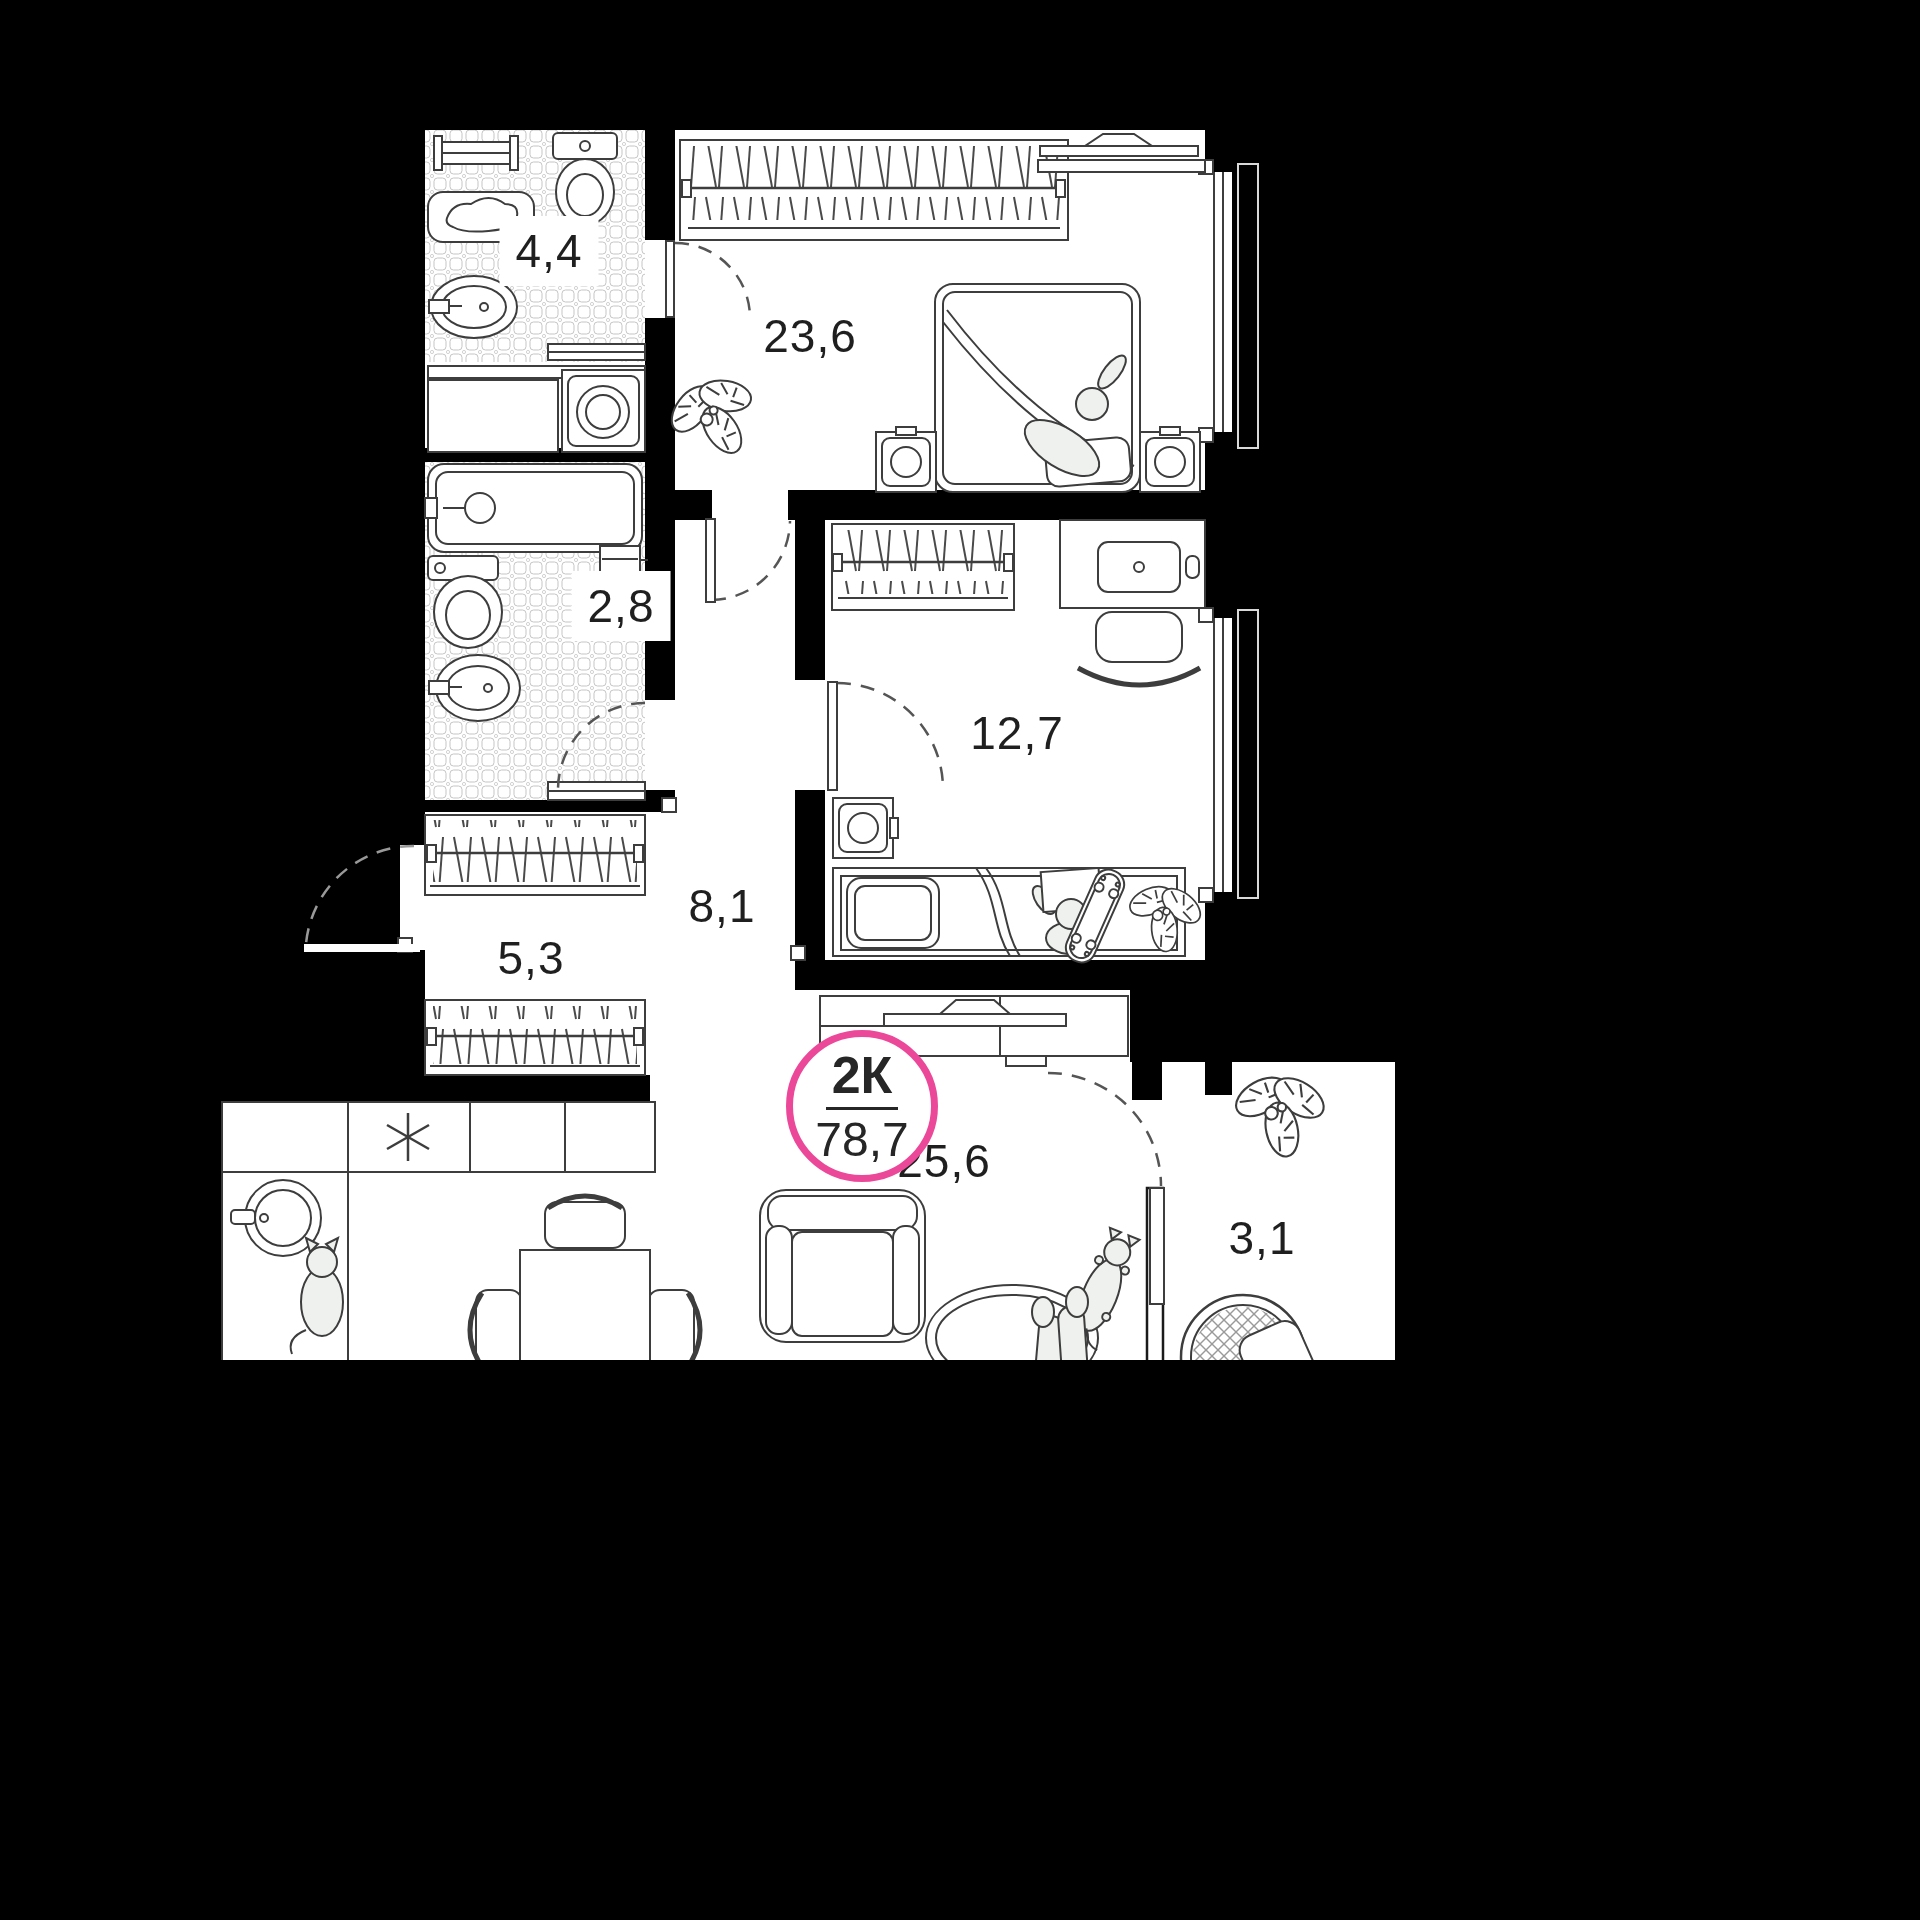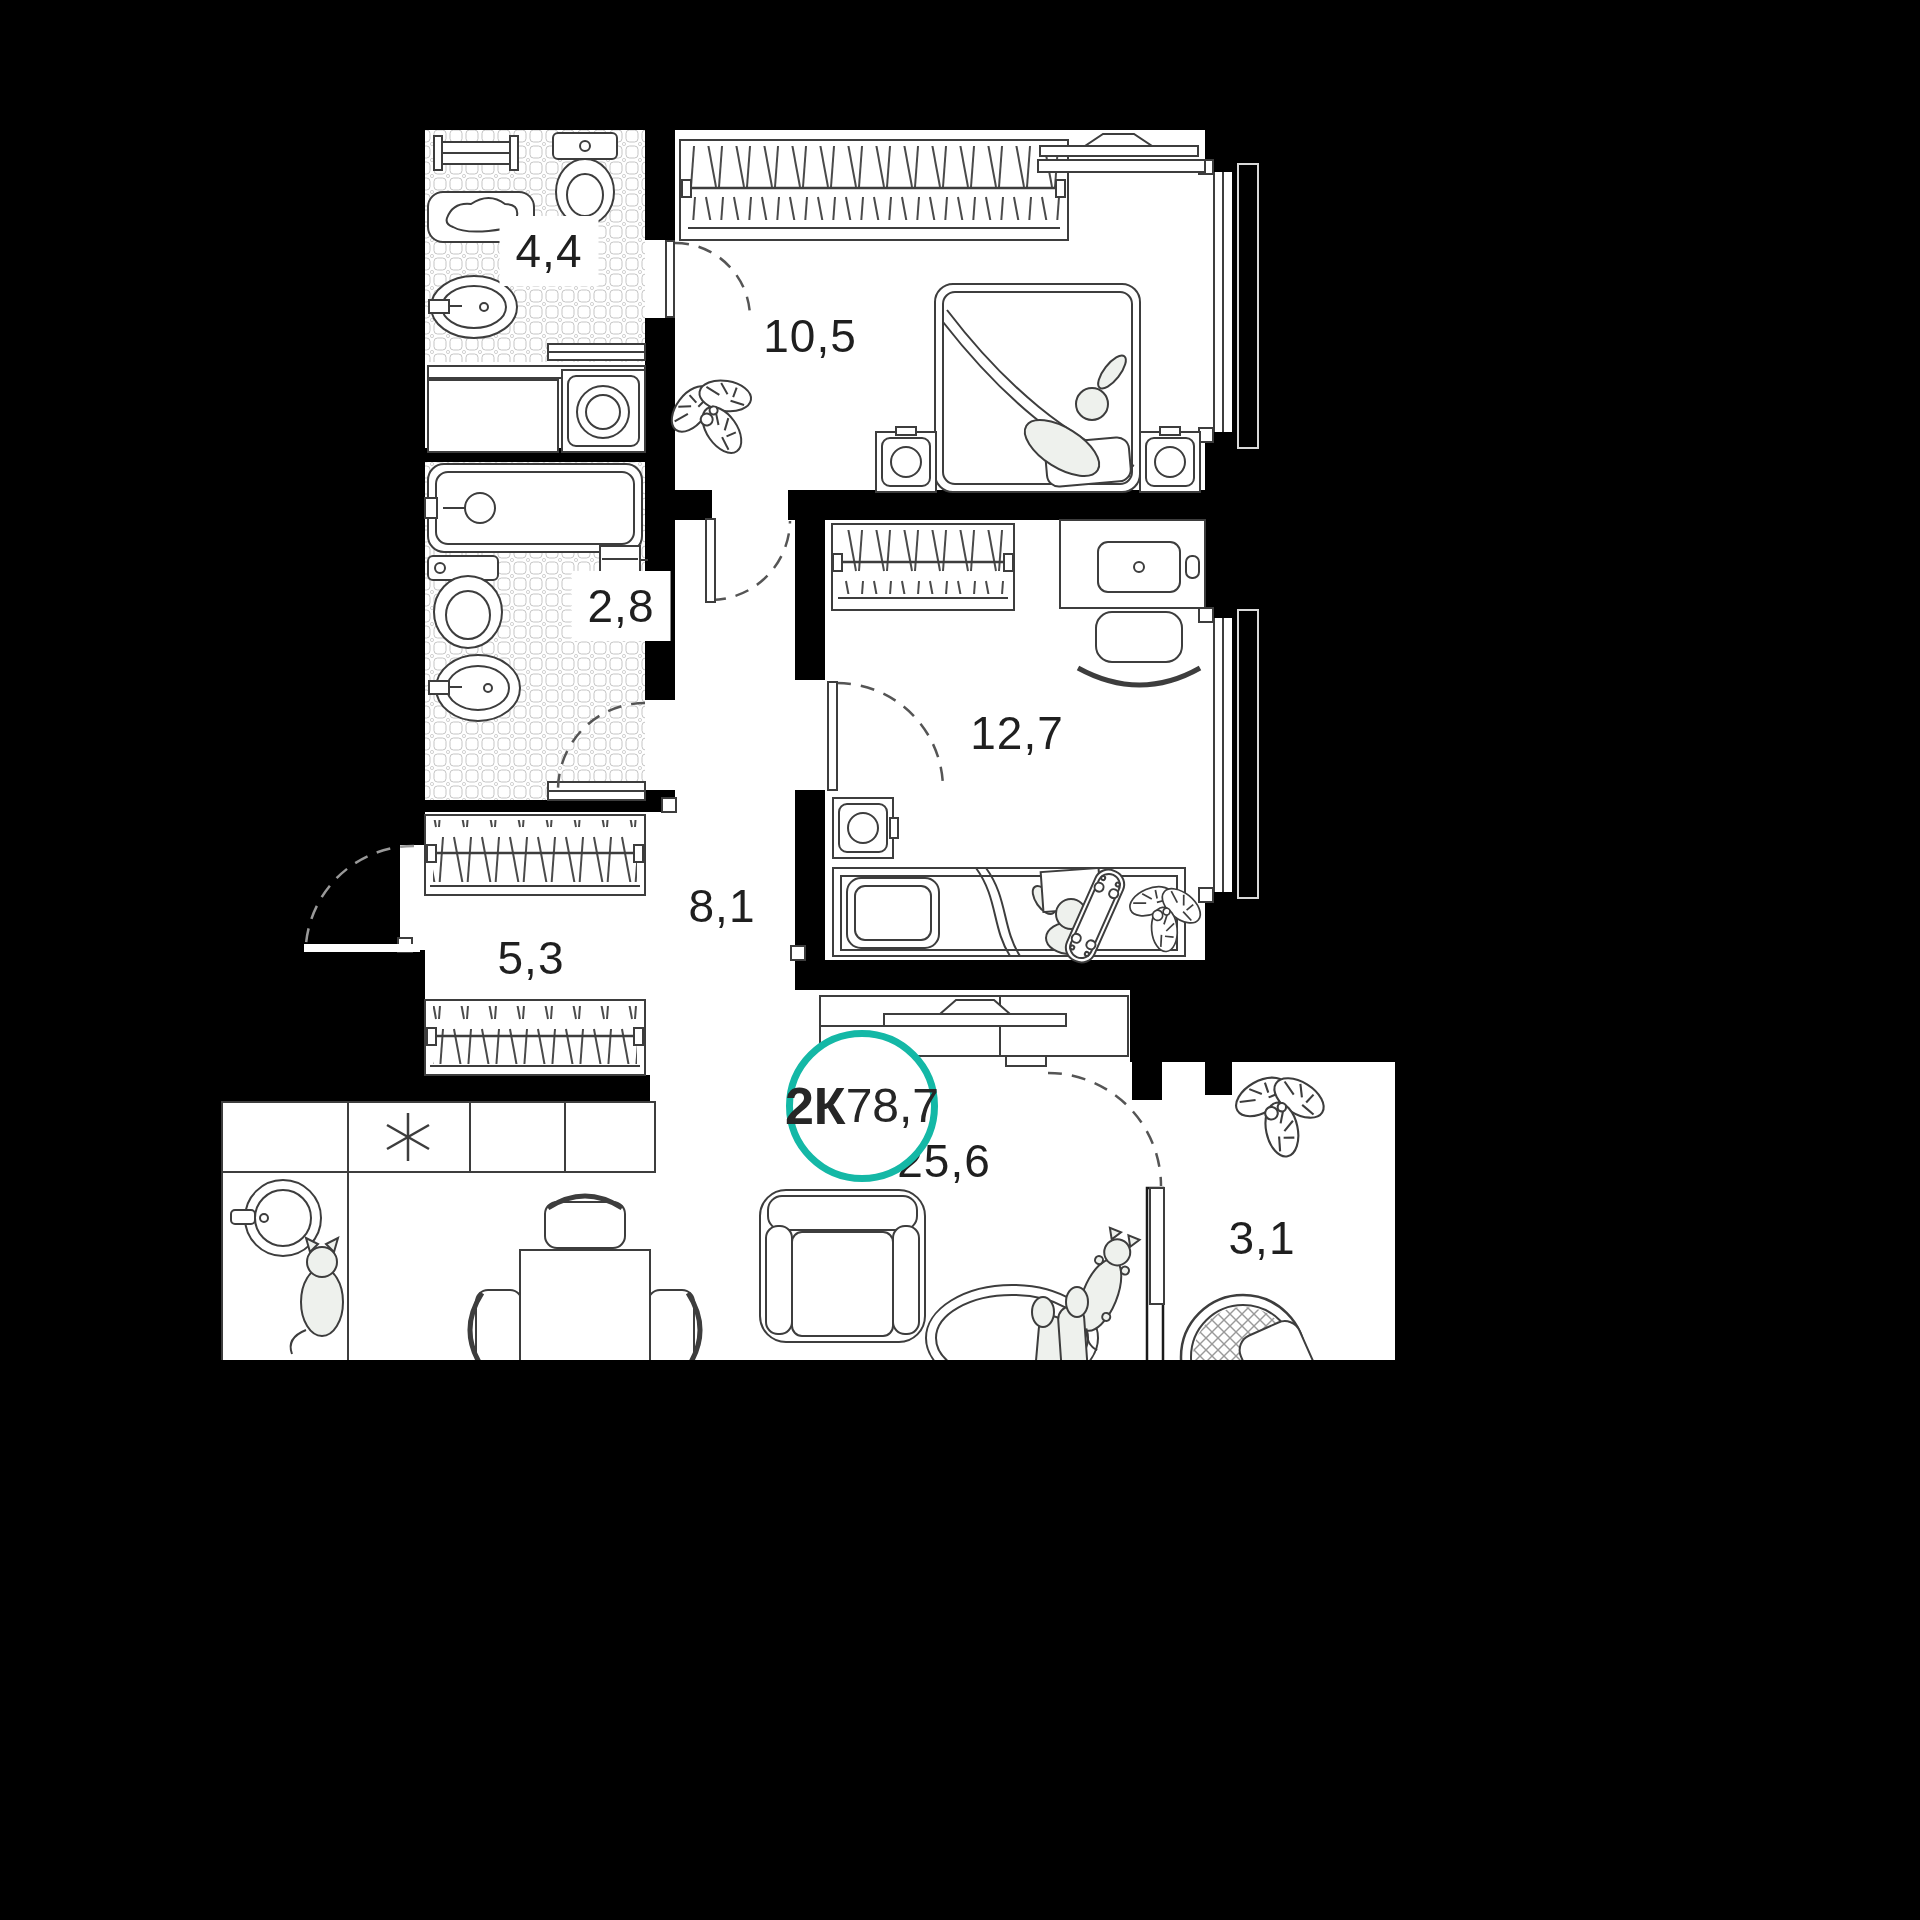--- a/index.html
+++ b/index.html
@@ -3,22 +3,22 @@
 <meta charset="utf-8">
 <style>
   html,body{margin:0;padding:0;background:#000;}
   .plan{position:relative;width:1920px;height:1360px;background:#000;overflow:hidden;
         font-family:"Liberation Sans", sans-serif;}
   .plan svg{position:absolute;left:0;top:0;}
   .room-label{position:absolute;transform:translate(-50%,-50%);font-size:46px;color:#1f1f1f;
               letter-spacing:1px;white-space:nowrap;}
   .room-label.on-tiles{background:#fff;padding:8px 16px;}
   .badge{position:absolute;left:862px;top:1106px;transform:translate(-50%,-50%);
-         width:138px;height:138px;border-radius:50%;background:#fff;border:7px solid #14b8a6;
-         display:flex;flex-direction:row;align-items:center;justify-content:center;}
+         width:138px;height:138px;border-radius:50%;background:#fff;border:7px solid #ec4899;
+         display:flex;flex-direction:column;align-items:center;justify-content:center;}
   .badge .type{font-size:52px;font-weight:bold;color:#262626;line-height:1;}
   .badge .rule{width:72px;height:3px;background:#262626;margin:6px 0;}
   .badge .area{font-size:48px;color:#262626;line-height:1;}
 </style>
 </head>
 <body>
 
 <div class="plan">
 
 <svg width="1920" height="1920" viewBox="0 0 1920 1920">
@@ -441,21 +441,21 @@
     <g>
       <circle cx="1243" cy="1357" r="62" stroke-width="2.5"></circle>
       <circle cx="1243" cy="1357" r="52"></circle>
       <circle cx="1243" cy="1357" r="50" fill="url(#net)" stroke="none"></circle>
       <rect x="1246" y="1326" width="64" height="70" rx="16" transform="rotate(-24 1278 1361)"></rect>
     </g>
   </g>
 </svg>
 
 <div class="room-label on-tiles" style="left:549px;top:251px;">4,4</div>
-<div class="room-label" style="left:810px;top:336px;">10,5</div>
+<div class="room-label" style="left:810px;top:336px;">23,6</div>
 <div class="room-label on-tiles" style="left:621px;top:606px;">2,8</div>
 <div class="room-label" style="left:1017px;top:733px;">12,7</div>
 <div class="room-label" style="left:531px;top:958px;">5,3</div>
 <div class="room-label" style="left:722px;top:906px;">8,1</div>
 <div class="room-label" style="left:944px;top:1161px;">25,6</div>
 <div class="room-label" style="left:1262px;top:1238px;">3,1</div>
 
 <div class="badge">
   <div class="type">2К</div>
   <div class="rule"></div>

